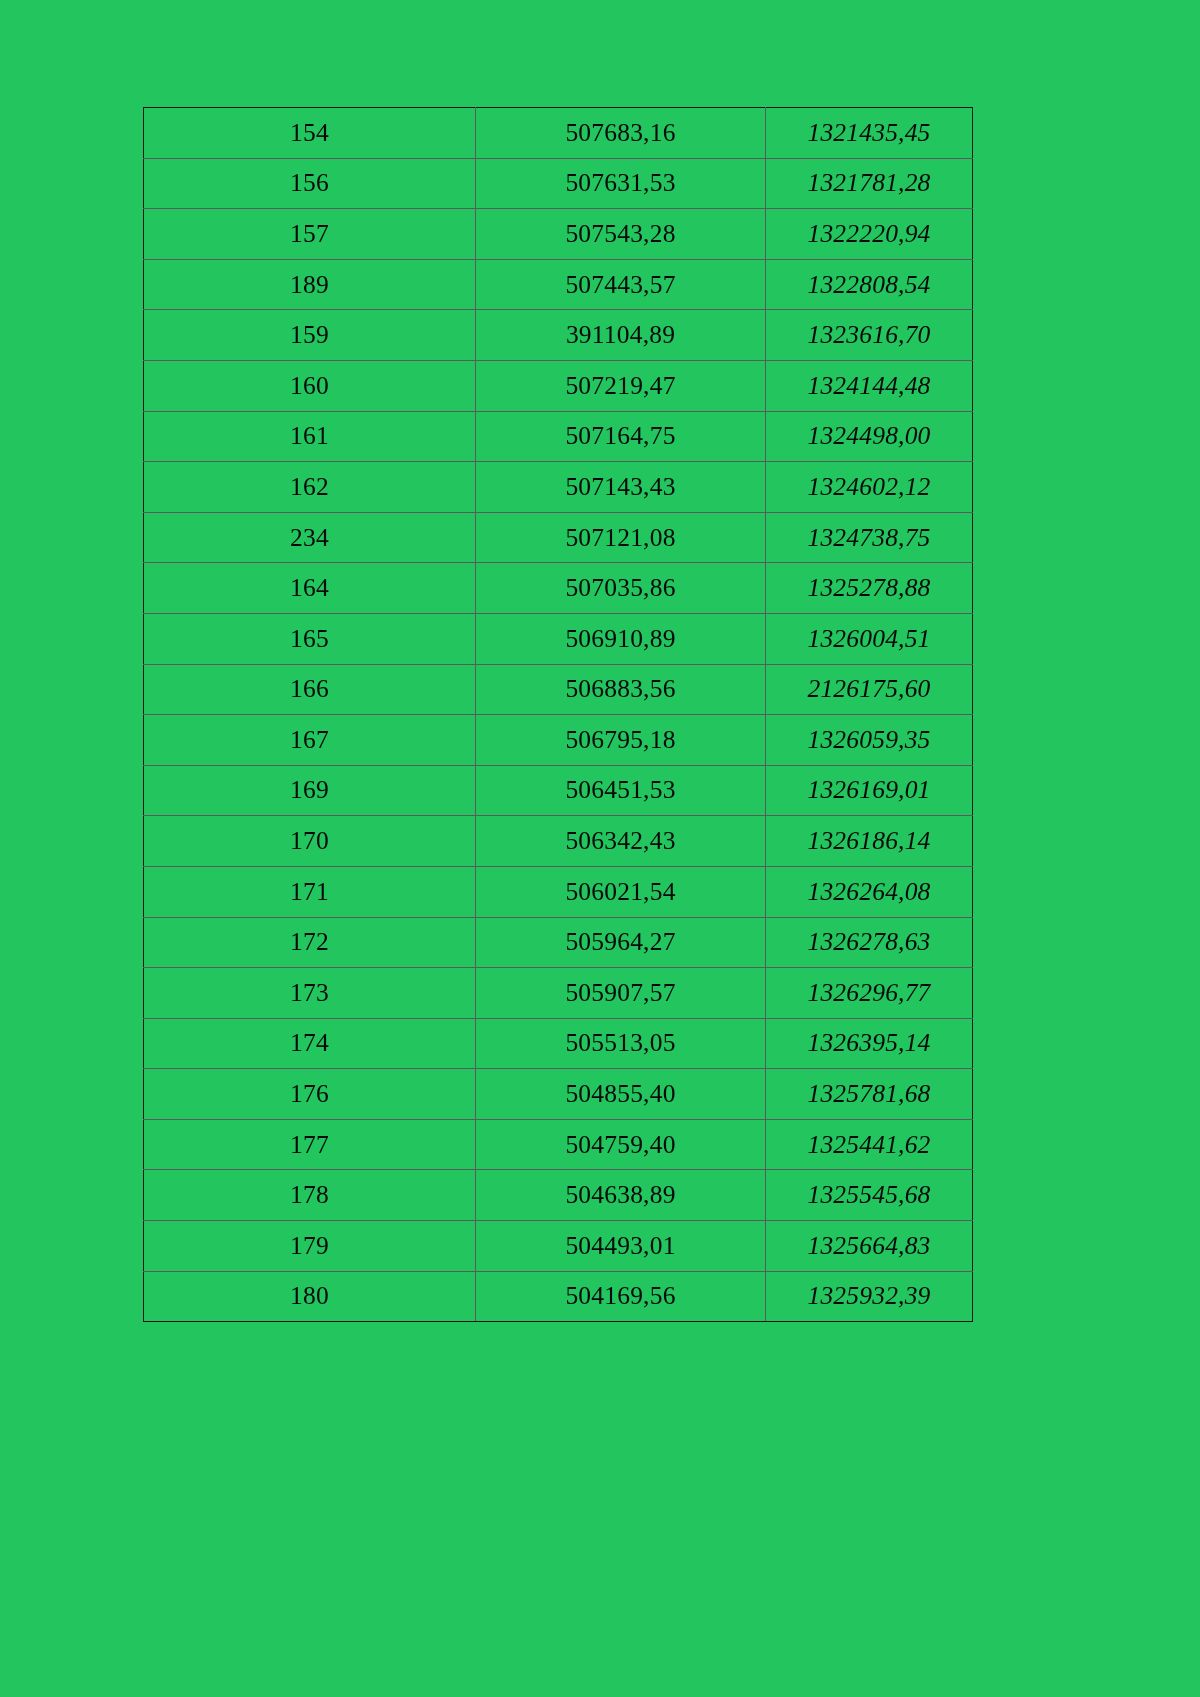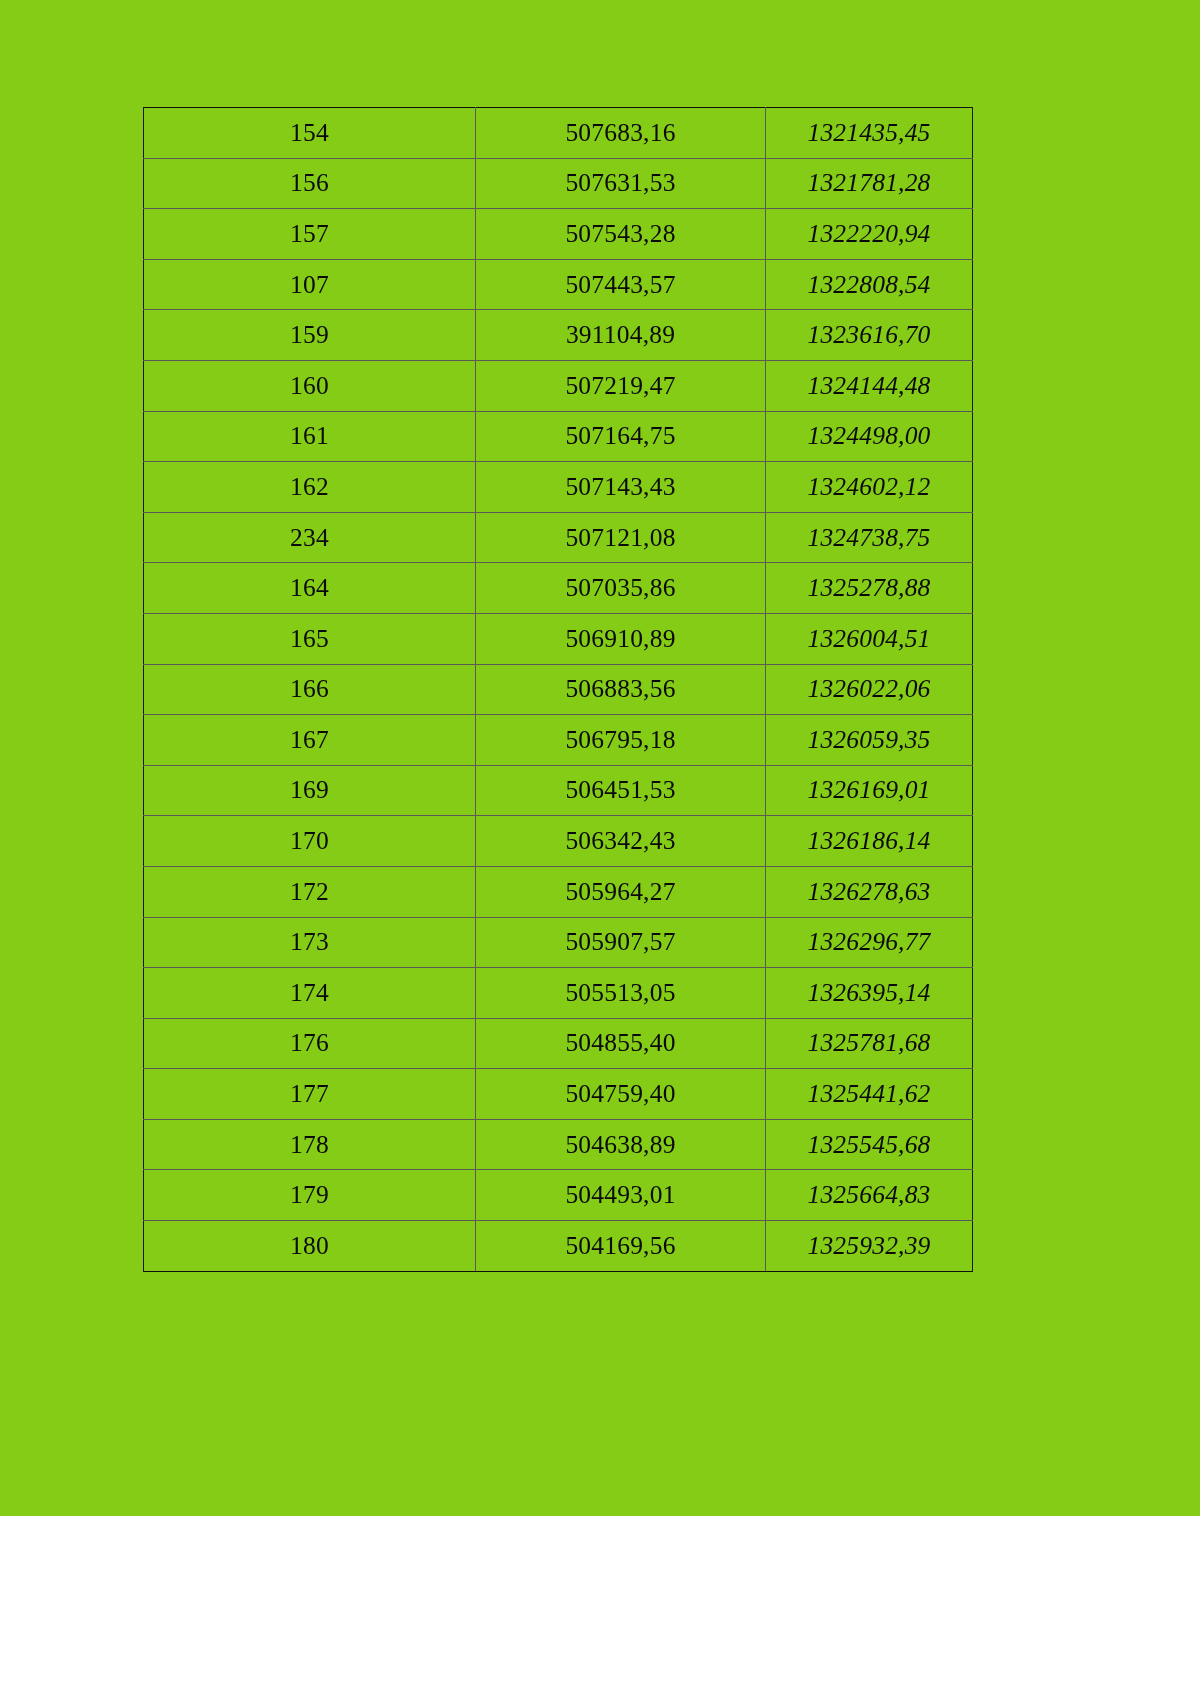--- a/index.html
+++ b/index.html
@@ -11,22 +11,22 @@
   body {
     width: 1200px;
     height: 1697px;
     font-family: "Liberation Serif", "DejaVu Serif", serif;
     color: #000000;
     overflow: hidden;
   }
   .page {
     position: relative;
     width: 1200px;
-    height: 1516px;
-    background: #84cc16;
+    height: 1697px;
+    background: #22c55e;
   }
   .table-wrap {
     position: absolute;
     left: 143px;
     top: 107px;
     width: 829px;
   }
   table.data-table {
     border-collapse: collapse;
     width: 829px;
@@ -79,21 +79,21 @@
             <td class="cell-index">156</td>
             <td class="cell-v1">507631,53</td>
             <td class="cell-v2">1321781,28</td>
           </tr>
           <tr>
             <td class="cell-index">157</td>
             <td class="cell-v1">507543,28</td>
             <td class="cell-v2">1322220,94</td>
           </tr>
           <tr>
-            <td class="cell-index">107</td>
+            <td class="cell-index">189</td>
             <td class="cell-v1">507443,57</td>
             <td class="cell-v2">1322808,54</td>
           </tr>
           <tr>
             <td class="cell-index">159</td>
             <td class="cell-v1">391104,89</td>
             <td class="cell-v2">1323616,70</td>
           </tr>
           <tr>
             <td class="cell-index">160</td>
@@ -121,36 +121,41 @@
             <td class="cell-v2">1325278,88</td>
           </tr>
           <tr>
             <td class="cell-index">165</td>
             <td class="cell-v1">506910,89</td>
             <td class="cell-v2">1326004,51</td>
           </tr>
           <tr>
             <td class="cell-index">166</td>
             <td class="cell-v1">506883,56</td>
-            <td class="cell-v2">1326022,06</td>
+            <td class="cell-v2">2126175,60</td>
           </tr>
           <tr>
             <td class="cell-index">167</td>
             <td class="cell-v1">506795,18</td>
             <td class="cell-v2">1326059,35</td>
           </tr>
           <tr>
             <td class="cell-index">169</td>
             <td class="cell-v1">506451,53</td>
             <td class="cell-v2">1326169,01</td>
           </tr>
           <tr>
             <td class="cell-index">170</td>
             <td class="cell-v1">506342,43</td>
             <td class="cell-v2">1326186,14</td>
+          </tr>
+          <tr>
+            <td class="cell-index">171</td>
+            <td class="cell-v1">506021,54</td>
+            <td class="cell-v2">1326264,08</td>
           </tr>
           <tr>
             <td class="cell-index">172</td>
             <td class="cell-v1">505964,27</td>
             <td class="cell-v2">1326278,63</td>
           </tr>
           <tr>
             <td class="cell-index">173</td>
             <td class="cell-v1">505907,57</td>
             <td class="cell-v2">1326296,77</td>

